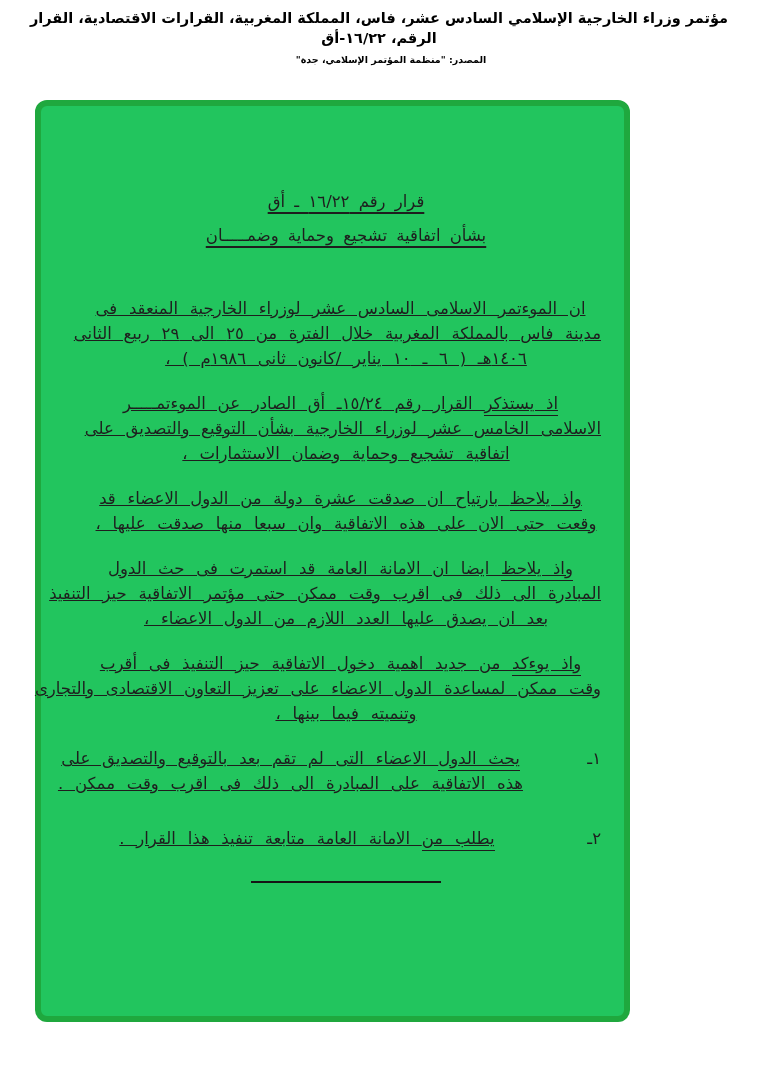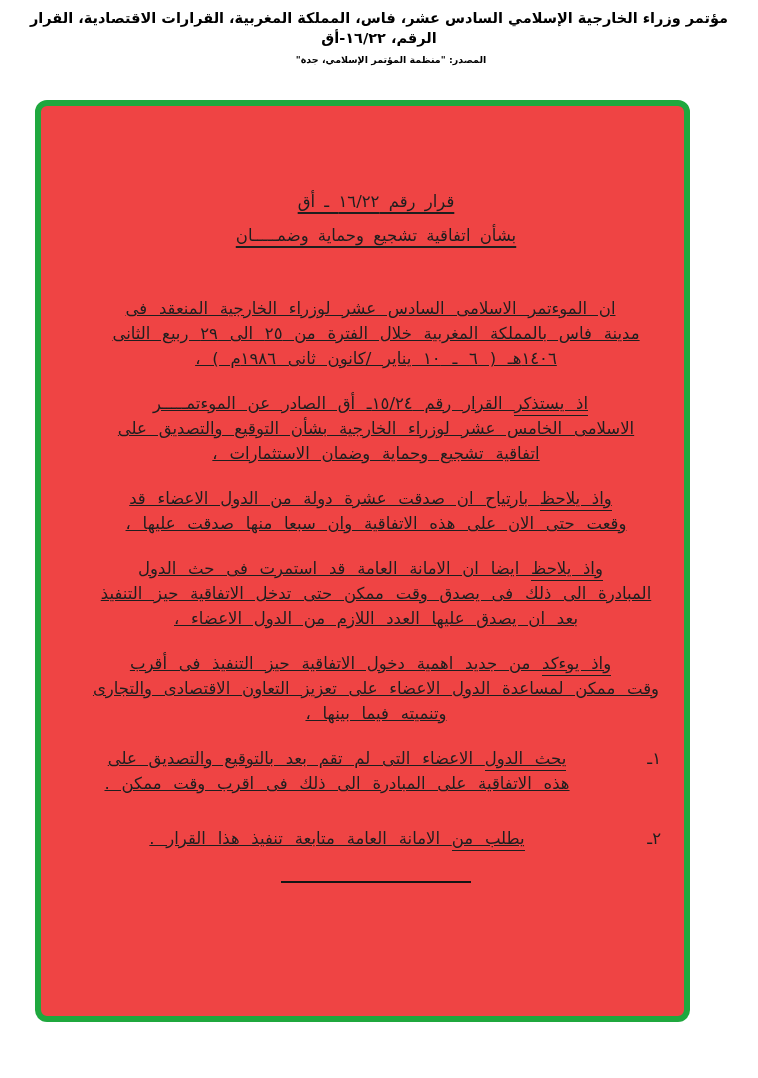--- a/index.html
+++ b/index.html
@@ -6,22 +6,22 @@
   body{
     width:758px;height:1078px;background:#ffffff;position:relative;overflow:hidden;
     font-family:"DejaVu Sans",sans-serif;
   }
   
   .hdr{position:absolute;top:8px;left:0;width:758px;text-align:center;direction:rtl;}
   .hdr-main{font-weight:bold;font-size:14.5px;color:#000;line-height:20px;padding:0 8px;}
   .hdr-src{font-weight:bold;font-size:9.5px;color:#000;margin-top:6px;transform:translateX(12px);}
   
   .frame{
-    position:absolute;left:35px;top:100px;width:655px;height:922px;box-sizing:border-box;
-    border:6px solid #1fa83e;border-radius:12px;background:#ef4444;
+    position:absolute;left:35px;top:100px;width:595px;height:922px;box-sizing:border-box;
+    border:6px solid #1fa83e;border-radius:12px;background:#22c55e;
   }
   
   .doc{
     direction:rtl;padding:79px 23px 0 50px;color:#1e1e1e;
     font-size:16.5px;word-spacing:6.5px;
   }
   .title{ text-align:center;line-height:34px;margin-bottom:43px;word-spacing:4px;}
   .title .tline{
     text-decoration:underline;text-underline-offset:5px;text-decoration-thickness:1.5px;
   }
@@ -58,21 +58,21 @@
           <div class="line indent"><span class="u">اذ يستذكر</span><span> القرار رقم ١٥/٢٤ـ أق الصادر عن الموءتمـــــر</span></div>
           <div class="line"><span>الاسلامى الخامس عشر لوزراء الخارجية بشأن التوقيع والتصديق على</span></div>
           <div class="line"><span>اتفاقية تشجيع وحماية وضمان الاستثمارات ،</span></div>
         </div>
         <div class="para">
           <div class="line indent"><span class="u">واذ يلاحظ</span><span> بارتياح ان صدقت عشرة دولة من الدول الاعضاء قد</span></div>
           <div class="line"><span>وقعت حتى الان على هذه الاتفاقية وان سبعا منها صدقت عليها ،</span></div>
         </div>
         <div class="para">
           <div class="line indent"><span class="u">واذ يلاحظ</span><span> ايضا ان الامانة العامة قد استمرت فى حث الدول</span></div>
-          <div class="line"><span>المبادرة الى ذلك فى يصدق وقت ممكن حتى تدخل الاتفاقية حيز التنفيذ</span></div>
+          <div class="line"><span>المبادرة الى ذلك فى اقرب وقت ممكن حتى مؤتمر الاتفاقية حيز التنفيذ</span></div>
           <div class="line"><span>بعد ان يصدق عليها العدد اللازم من الدول الاعضاء ،</span></div>
         </div>
         <div class="para">
           <div class="line indent"><span class="u">واذ يوءكد</span><span> من جديد اهمية دخول الاتفاقية حيز التنفيذ فى أقرب</span></div>
           <div class="line"><span>وقت ممكن لمساعدة الدول الاعضاء على تعزيز التعاون الاقتصادى والتجارى</span></div>
           <div class="line"><span>وتنميته فيما بينها ،</span></div>
         </div>
       </div>
     <div class="items">
         <div class="item">

